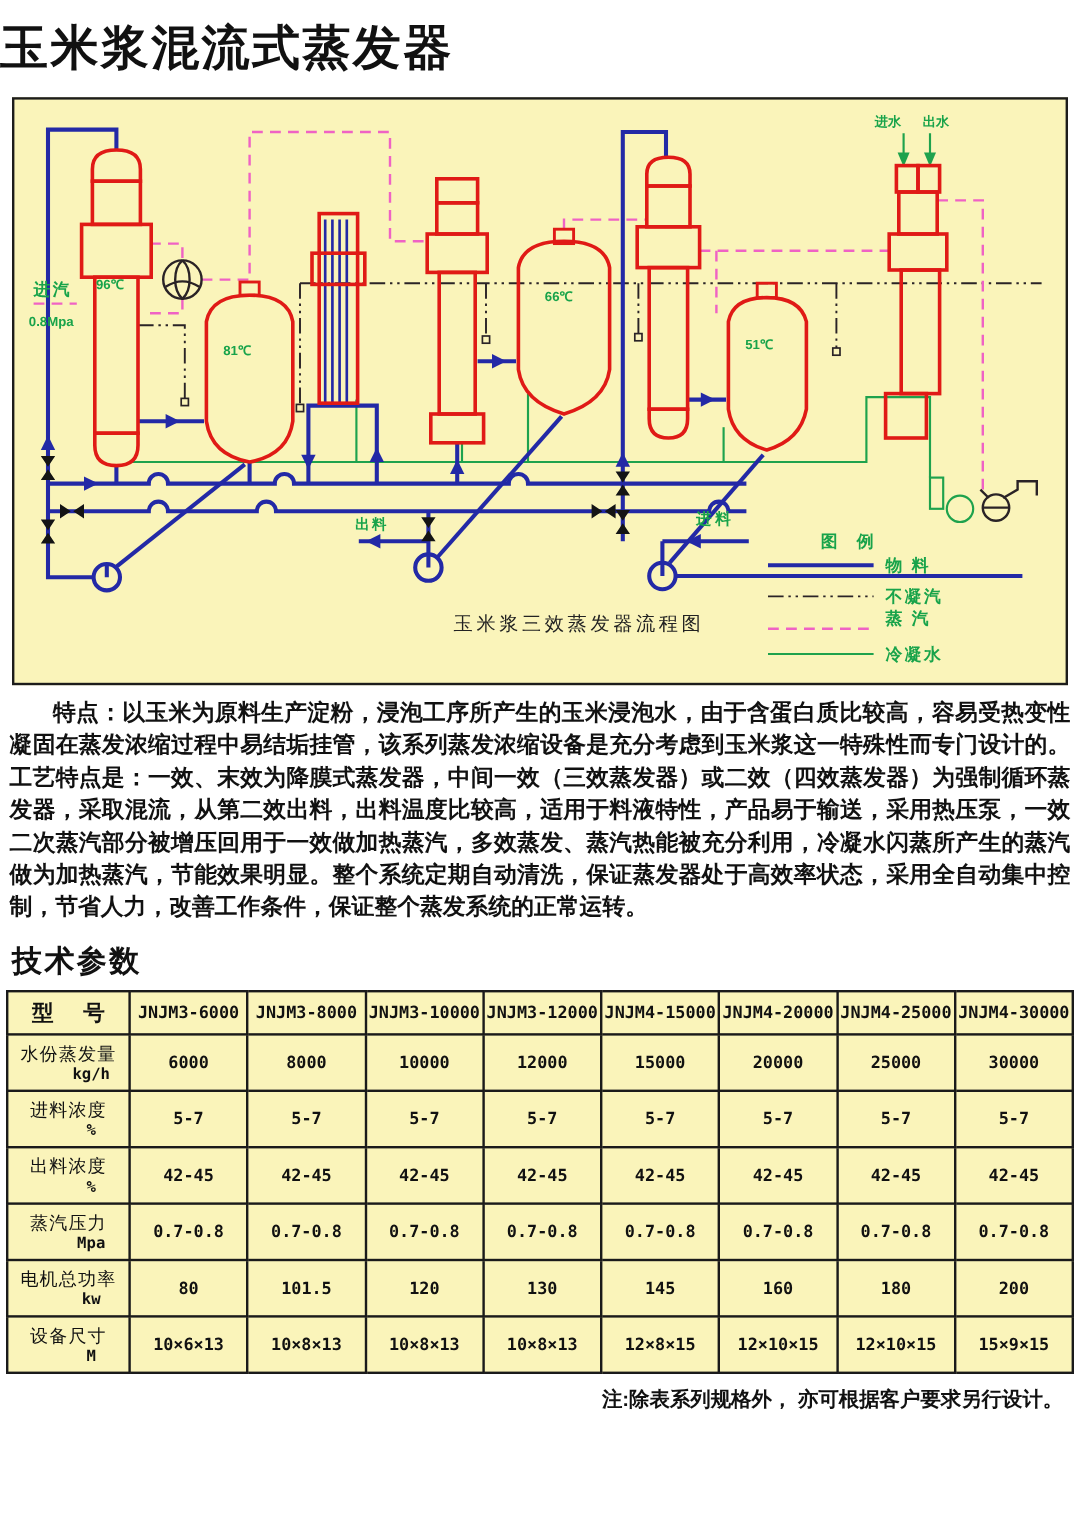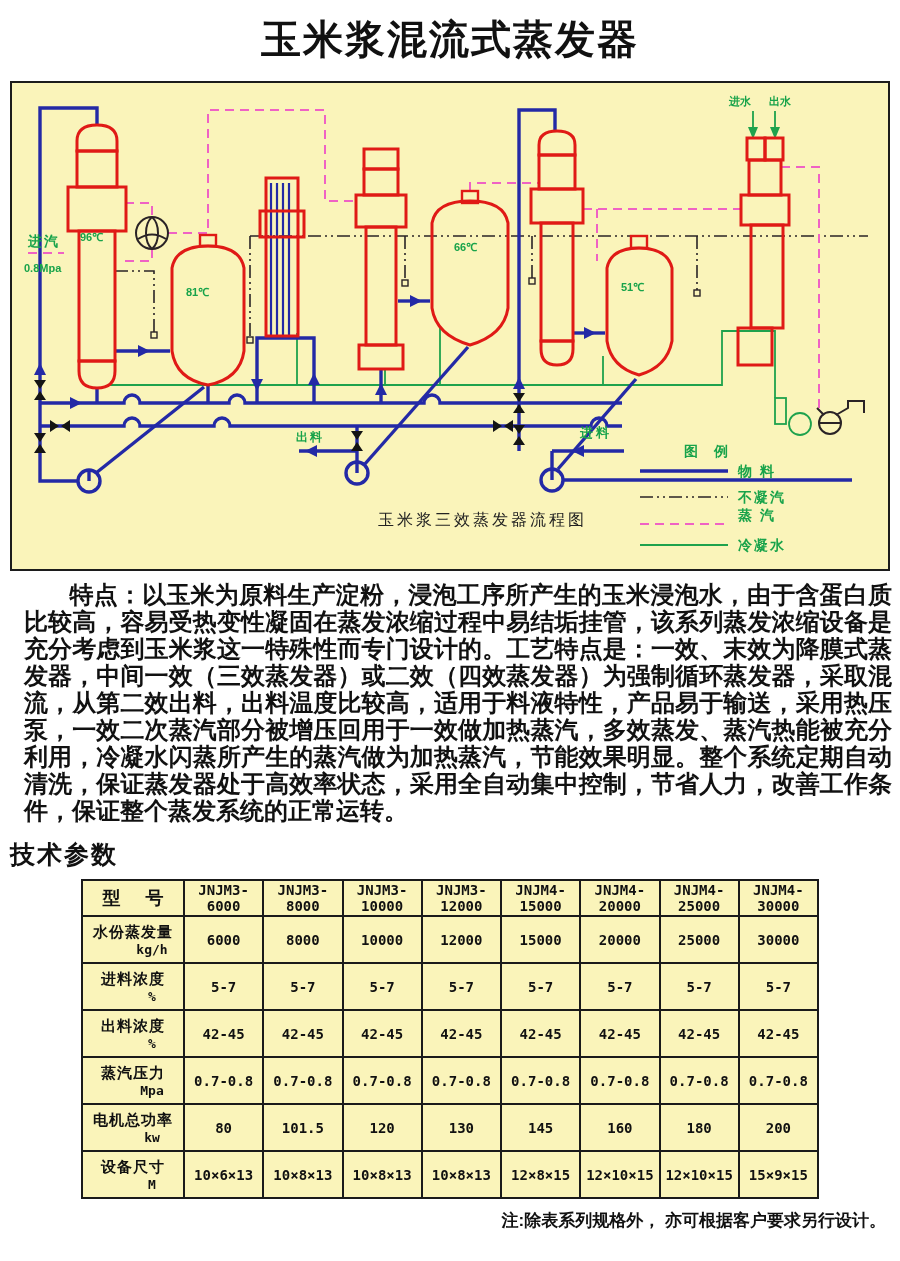--- a/index.html
+++ b/index.html
@@ -1,28 +1,28 @@
 <!DOCTYPE html>
 <html><head>
 <meta charset="utf-8">
 <style>
   html,body{margin:0;padding:0;background:#fff;}
   body{width:900px;font-family:"Liberation Sans",sans-serif;color:#111;}
-  .page-title{text-align:center;font-size:40px;font-weight:bold;letter-spacing:2px;margin:12px 0 14px 0;}
+  .page-title{text-align:left;font-size:40px;font-weight:bold;letter-spacing:2px;margin:12px 0 14px 0;}
   .diagram-wrap{position:relative;margin:0 10px;width:876px;height:486px;border:2px solid #1c1c1c;background:#faf4ba;}
-  .features{margin:10px 8px 8px 24px;font-size:24px;line-height:27px;font-weight:bold;text-align:justify;text-indent:1.9em;}
+  .features{margin:10px 8px 8px 8px;font-size:19px;line-height:27px;font-weight:bold;text-align:justify;text-indent:1.9em;}
   .features .flabel{font-weight:bold;}
   .spec-heading{margin:14px 0 8px 10px;font-size:25px;font-weight:bold;letter-spacing:2px;}
-  table.specs{border-collapse:collapse;table-layout:fixed;margin:0 auto;width:738px;background:#faf4ba;}
+  table.specs{border-collapse:collapse;table-layout:fixed;margin:0 auto;width:890px;background:#faf4ba;}
   table.specs th,table.specs td{border:2px solid #1a1a1a;text-align:center;vertical-align:middle;padding:0;overflow:hidden;}
   table.specs thead th{height:34px;font-size:14px;font-weight:bold;font-family:"DejaVu Sans Mono",monospace;}
   table.specs thead th.param-h{font-family:"Liberation Sans",sans-serif;font-size:18px;letter-spacing:0.55em;text-indent:0.55em;}
   table.specs tbody tr{height:47px;}
   table.specs tbody th{font-weight:bold;}
-  .pname{display:block;font-size:15px;font-weight:bold;letter-spacing:1px;}
+  .pname{display:block;font-size:15px;font-weight:normal;letter-spacing:1px;}
   .punit{display:block;font-size:13px;font-weight:bold;font-family:"DejaVu Sans Mono",monospace;padding-left:38px;}
   table.specs td{font-size:14px;font-weight:bold;font-family:"DejaVu Sans Mono",monospace;}
   .note{margin:10px 14px 16px 0;text-align:right;font-size:17px;font-weight:bold;}
   
   .eq{fill:none;stroke:#e01a16;stroke-width:3;}
   .eq2{fill:none;stroke:#e01a16;stroke-width:2.4;}
   .pipe{fill:none;stroke:#2329a6;stroke-width:3.4;}
   .tube{fill:none;stroke:#2329a6;stroke-width:2.2;}
   .steam{fill:none;stroke:#ef62c4;stroke-width:2;stroke-dasharray:9 6;}
   .cond{fill:none;stroke:#1ea24d;stroke-width:1.8;}

